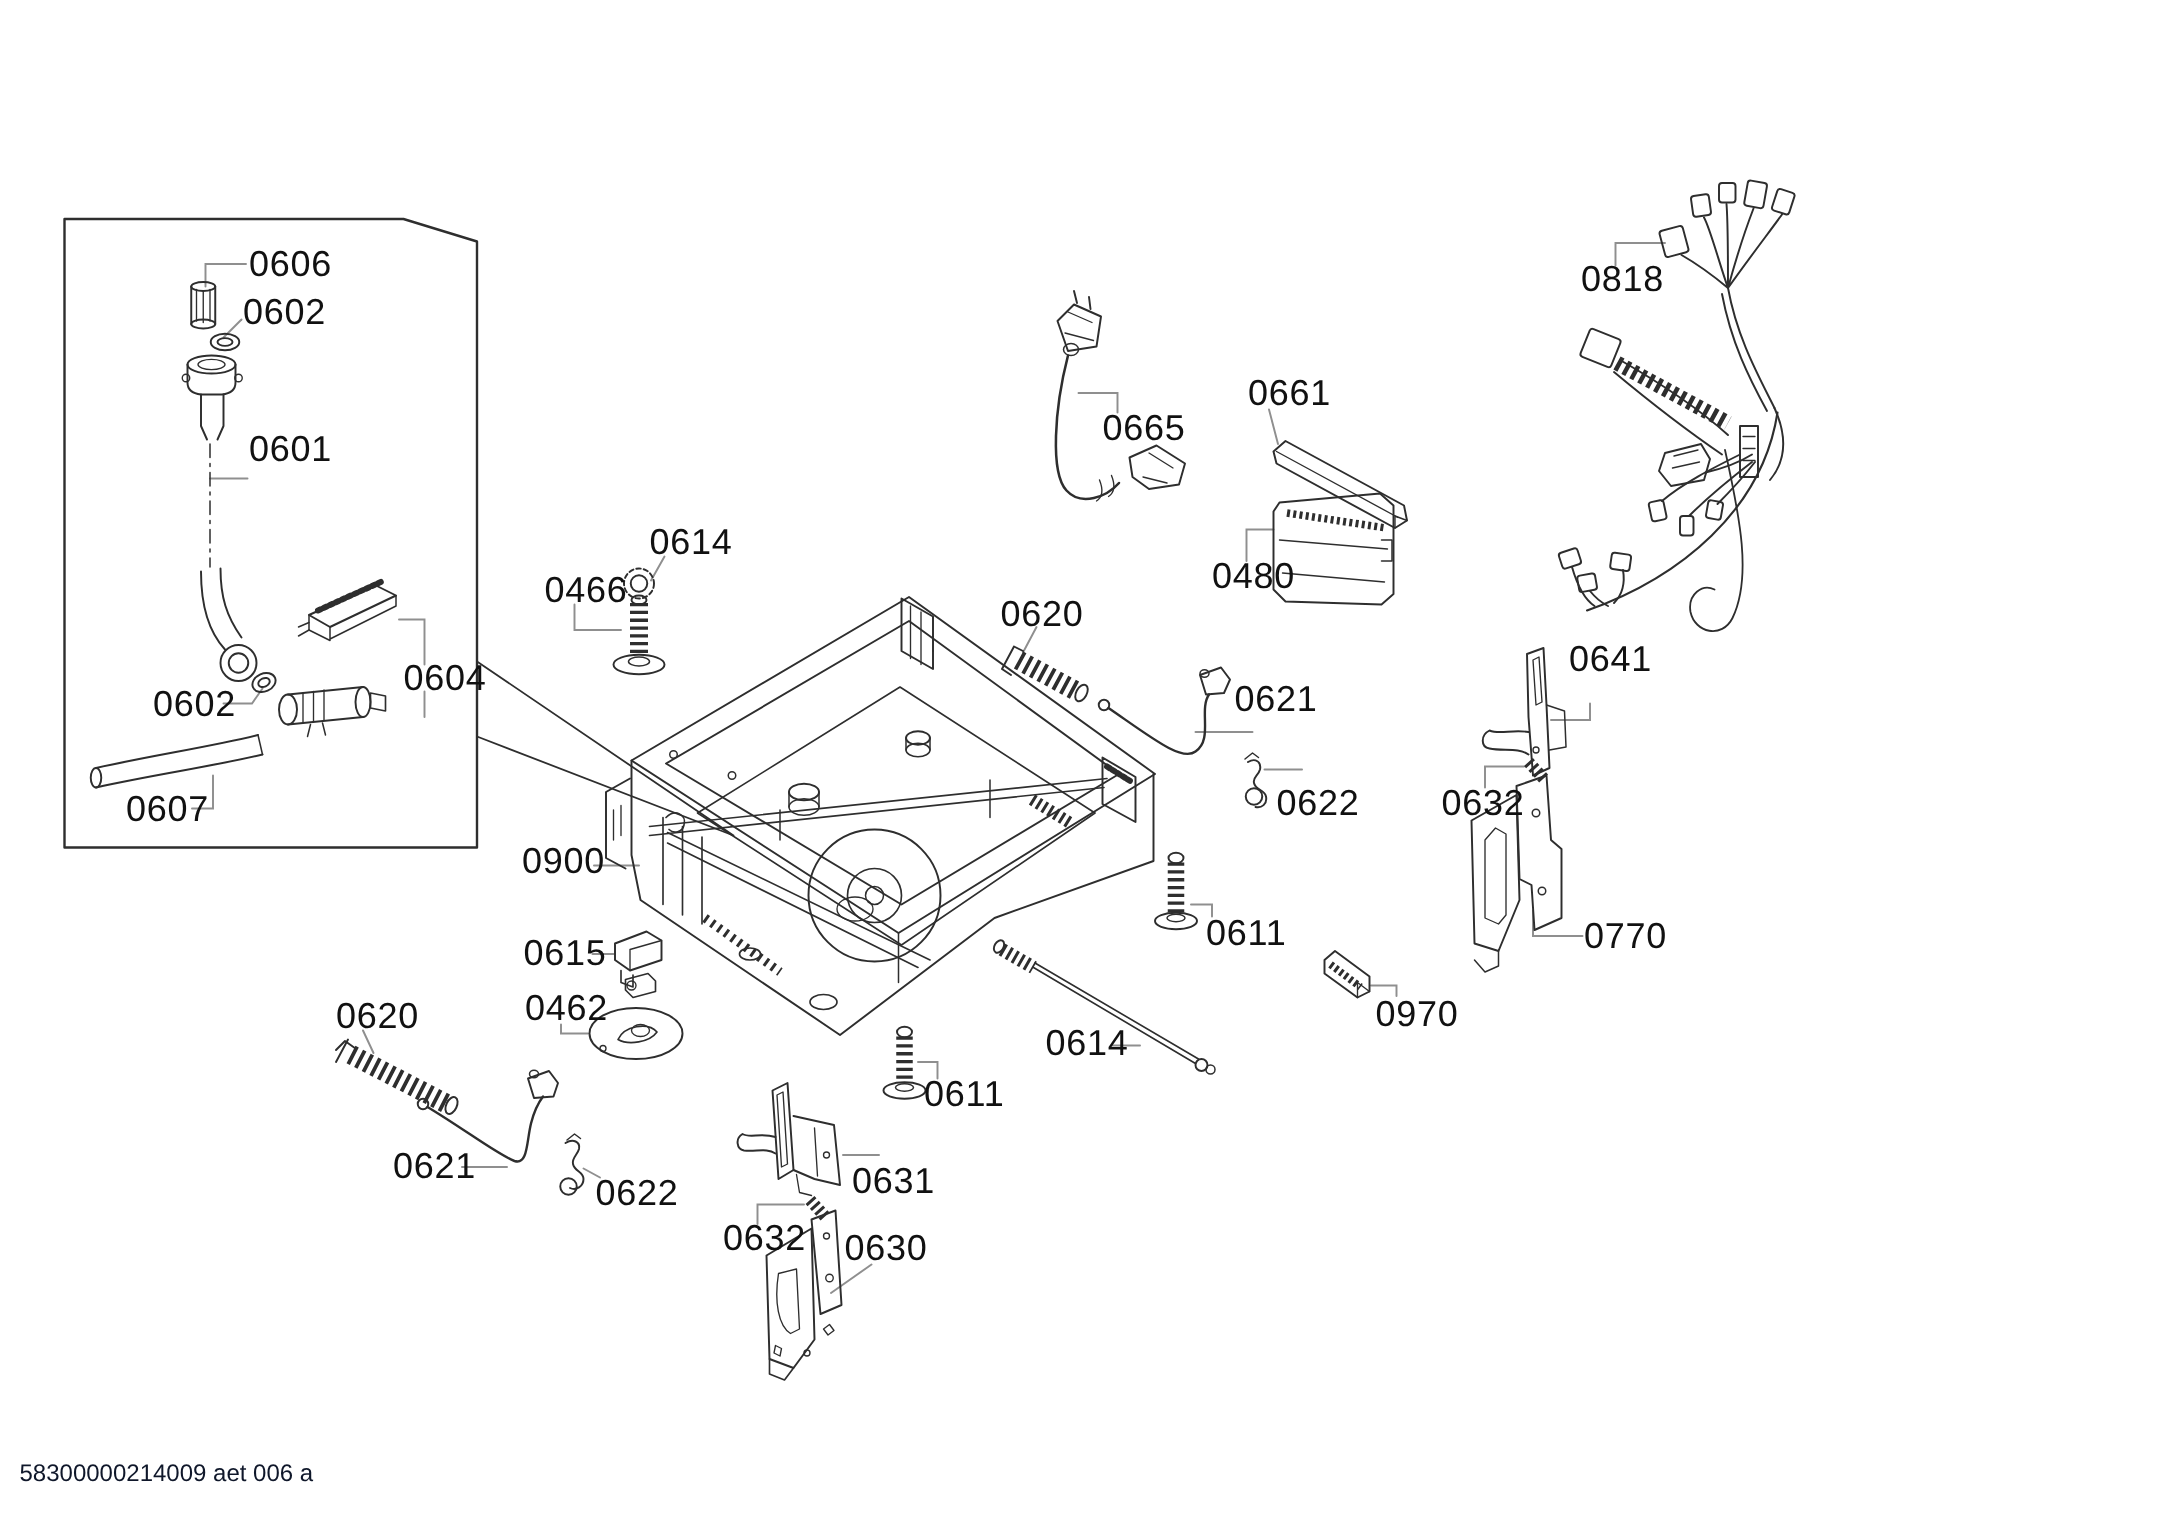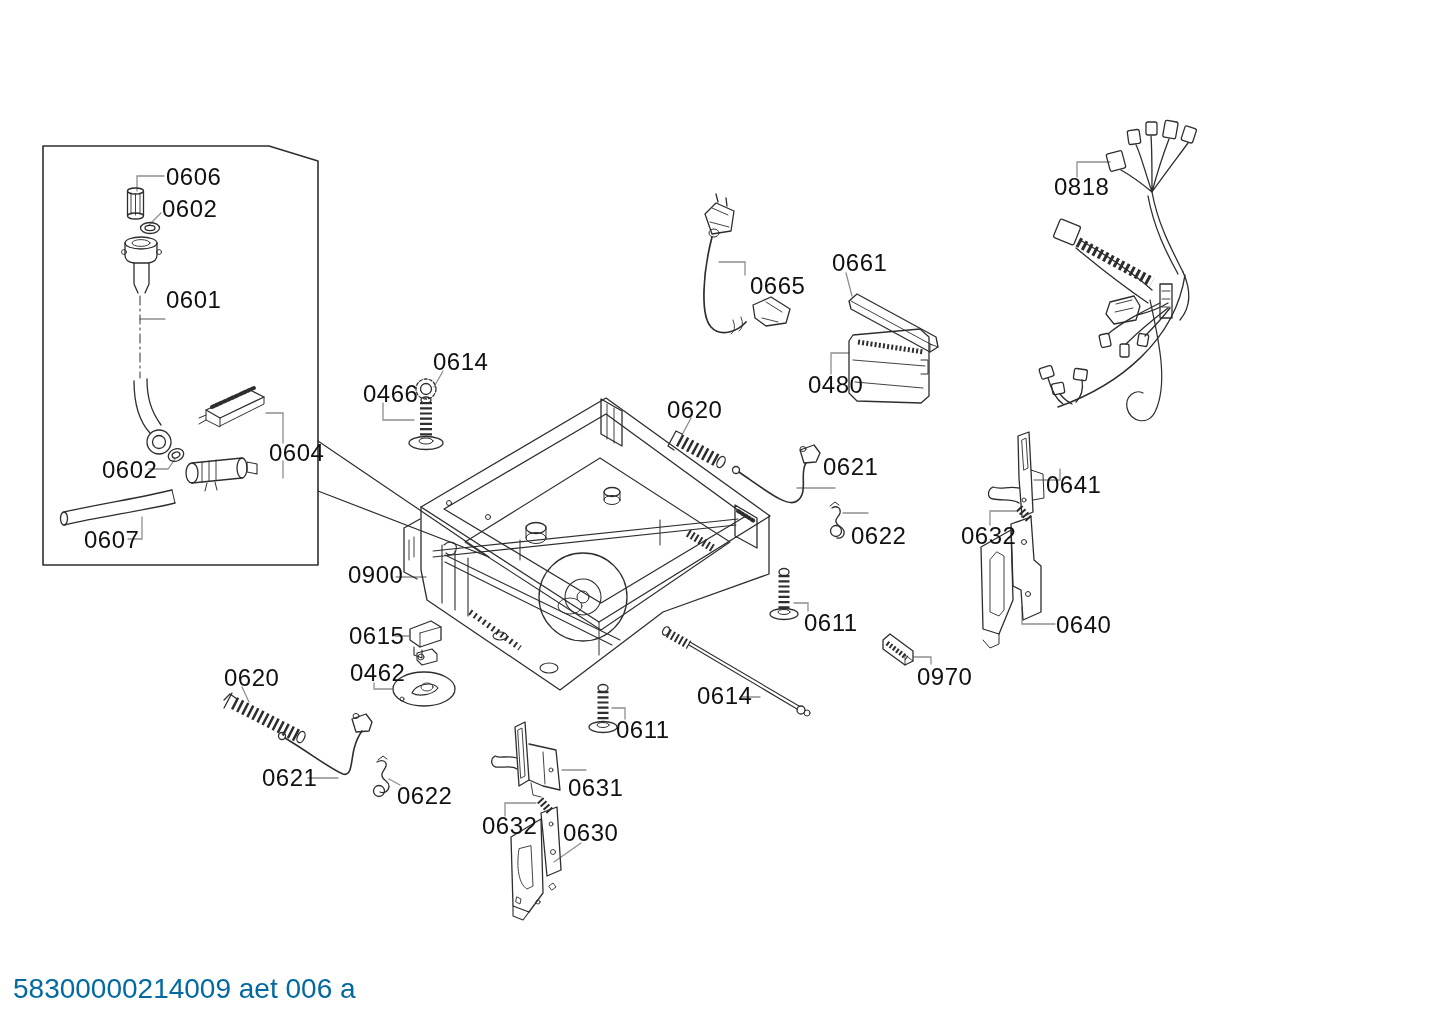--- a/index.html
+++ b/index.html
@@ -6,21 +6,21 @@
   #stage{
     position:relative;width:1442px;height:1019px;background:#ffffff;
     font-family:"Liberation Sans","DejaVu Sans",sans-serif;overflow:hidden;
   }
   #lineart{position:absolute;left:0;top:0;width:1442px;height:1019px;}
   .plabel{
     position:absolute;font-size:24px;line-height:1;color:#111111;
     letter-spacing:0.5px;white-space:nowrap;user-select:none;
   }
   .footer{
-    position:absolute;font-size:28px;line-height:1;color:#0369a1;white-space:nowrap;
+    position:absolute;font-size:16px;line-height:1;color:#0f172a;white-space:nowrap;
   }
 </style>
 </head>
 <body>
 
 <div id="stage">
 
   <svg id="lineart" viewBox="0 0 1442 1019">
 
     <g stroke="#8f8f8f" stroke-width="1.3" fill="none" stroke-linecap="round">
@@ -348,29 +348,29 @@
   <div class="plabel" style="left:166px;top:165px">0606</div>
   <div class="plabel" style="left:162px;top:197px">0602</div>
   <div class="plabel" style="left:166px;top:288px">0601</div>
   <div class="plabel" style="left:102px;top:458px">0602</div>
   <div class="plabel" style="left:269px;top:441px">0604</div>
   <div class="plabel" style="left:84px;top:528px">0607</div>
   <div class="plabel" style="left:433px;top:350px">0614</div>
   <div class="plabel" style="left:363px;top:382px">0466</div>
   <div class="plabel" style="left:348px;top:563px">0900</div>
   <div class="plabel" style="left:667px;top:398px">0620</div>
-  <div class="plabel" style="left:750px;top:274px">0665</div>
+  <div class="plabel" style="left:735px;top:274px">0665</div>
   <div class="plabel" style="left:832px;top:251px">0661</div>
   <div class="plabel" style="left:808px;top:373px">0480</div>
   <div class="plabel" style="left:1054px;top:175px">0818</div>
   <div class="plabel" style="left:823px;top:455px">0621</div>
   <div class="plabel" style="left:851px;top:524px">0622</div>
-  <div class="plabel" style="left:1046px;top:473px">0641</div>
+  <div class="plabel" style="left:1046px;top:428px">0641</div>
   <div class="plabel" style="left:961px;top:524px">0632</div>
-  <div class="plabel" style="left:1056px;top:613px">0640</div>
+  <div class="plabel" style="left:1056px;top:613px">0770</div>
   <div class="plabel" style="left:804px;top:611px">0611</div>
   <div class="plabel" style="left:917px;top:665px">0970</div>
   <div class="plabel" style="left:349px;top:624px">0615</div>
   <div class="plabel" style="left:350px;top:661px">0462</div>
   <div class="plabel" style="left:224px;top:666px">0620</div>
   <div class="plabel" style="left:262px;top:766px">0621</div>
   <div class="plabel" style="left:397px;top:784px">0622</div>
   <div class="plabel" style="left:616px;top:718px">0611</div>
   <div class="plabel" style="left:568px;top:776px">0631</div>
   <div class="plabel" style="left:482px;top:814px">0632</div>

